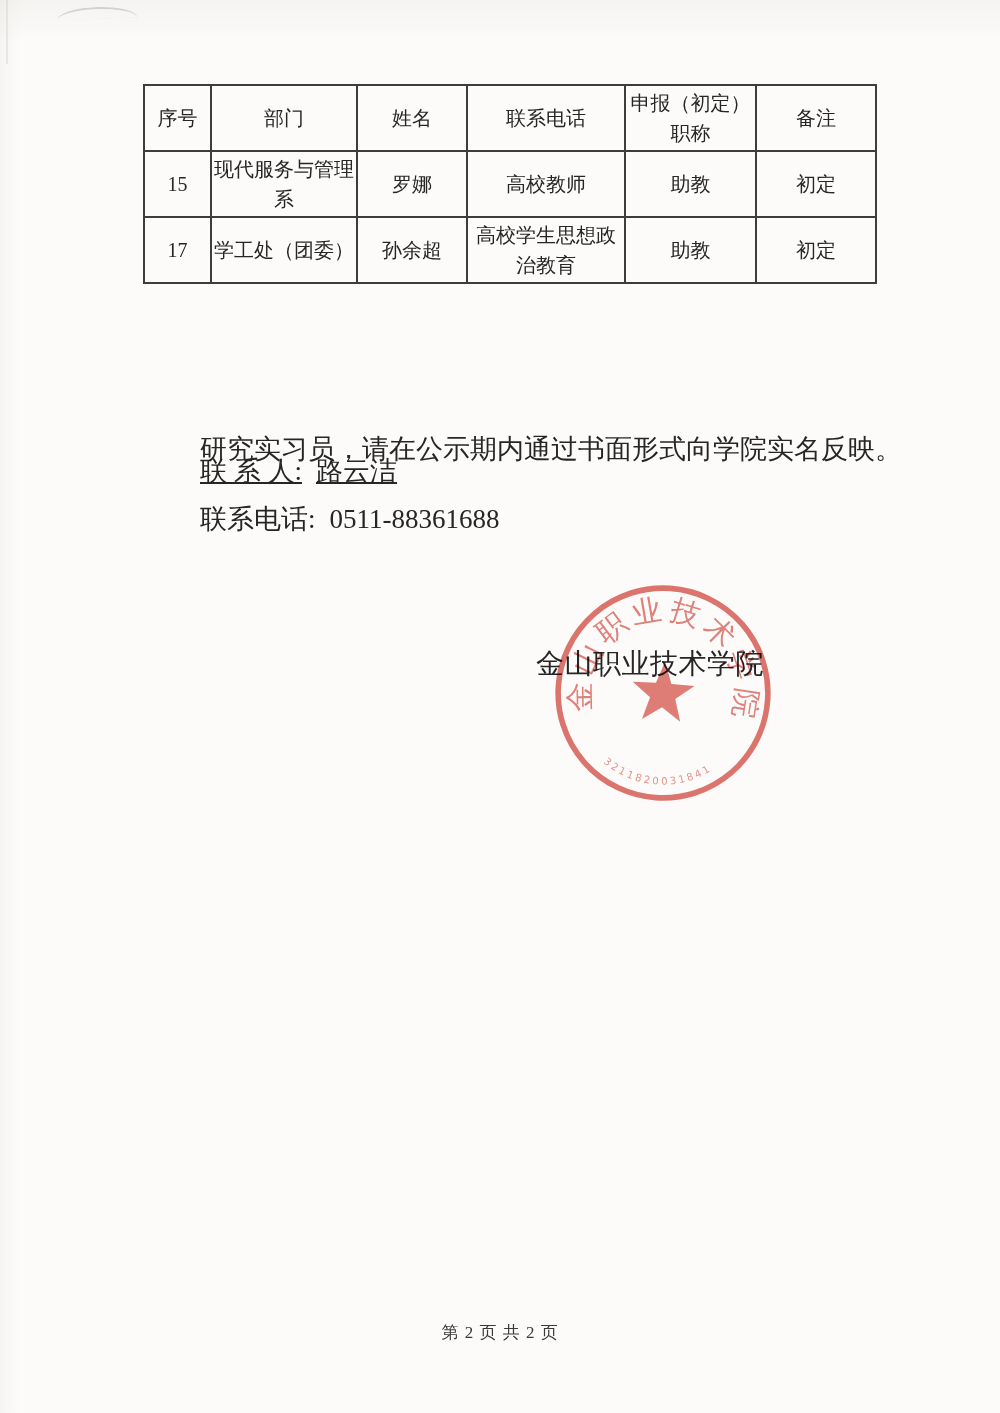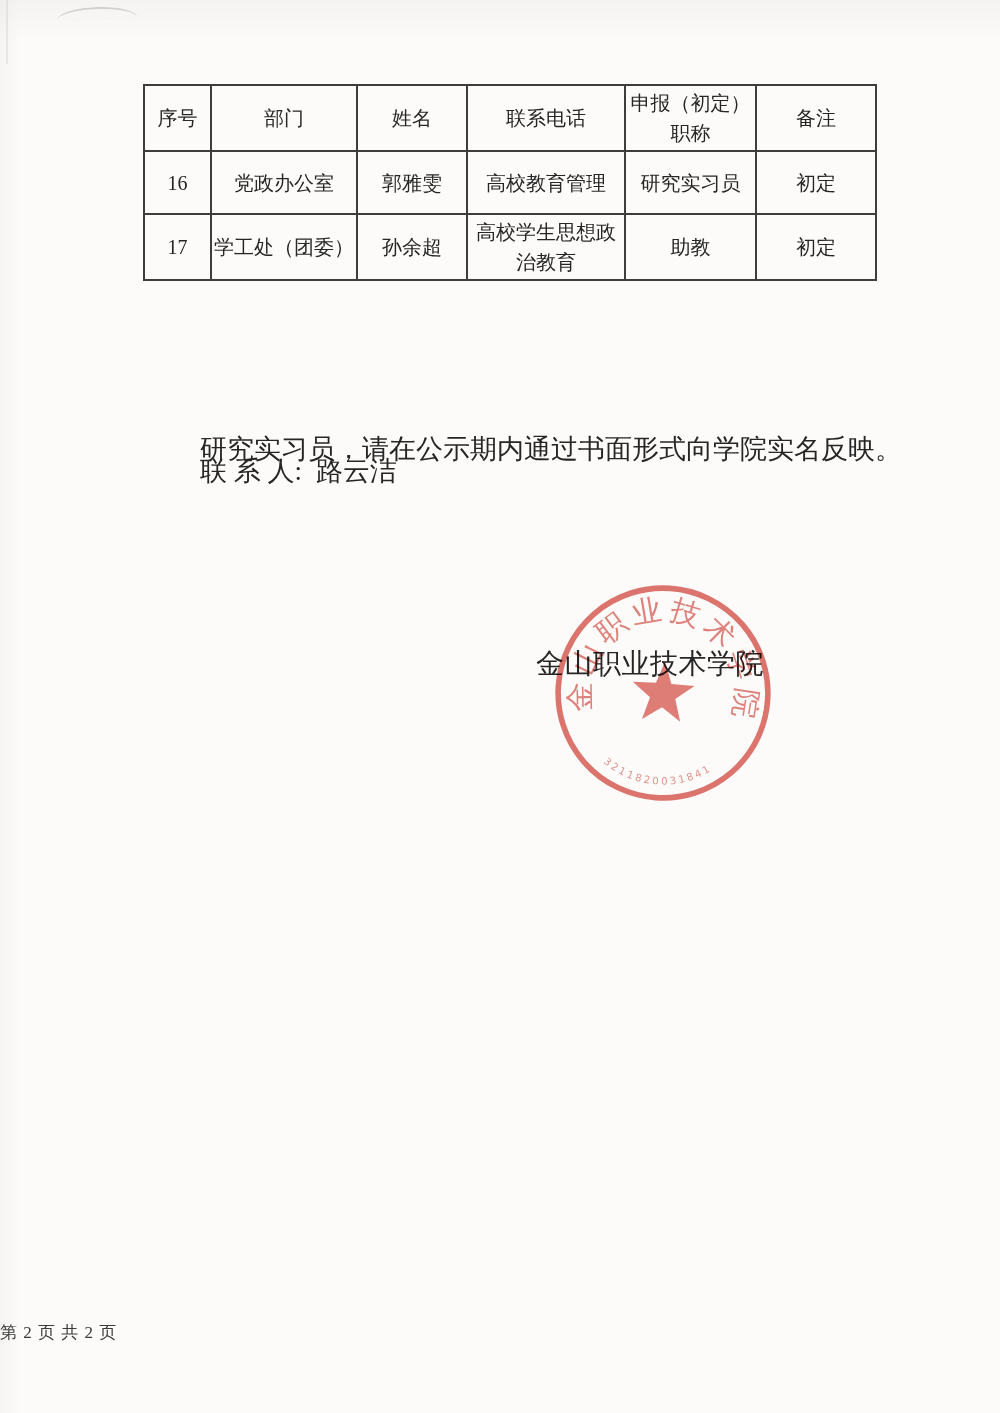--- a/index.html
+++ b/index.html
@@ -46,41 +46,41 @@
   tr.h-row{height:61px;}
   tr.r-15{height:65px;}
   tr.r-16{height:63px;}
   tr.r-17{height:60px;}
   
   .notice{
     position:absolute;left:200px;top:404px;width:690px;
     font-size:27px;white-space:nowrap;letter-spacing:0px;
   }
   .contact-line{position:absolute;left:200px;font-size:27px;white-space:nowrap;}
-  .contact-person{top:453px;}
+  .contact-person{top:453px;text-decoration:underline;}
   .contact-phone{top:501px;}
   .contact-line .val{margin-left:14px;}
   
   .sig-institution{
     position:absolute;left:536px;top:645px;
     font-size:28px;letter-spacing:0.5px;white-space:nowrap;
   }
   .sig-date{
     position:absolute;left:541px;top:697px;
     font-size:26px;letter-spacing:1px;white-space:nowrap;
   }
   
   .seal{
     position:absolute;left:551px;top:581px;width:224px;height:224px;
     mix-blend-mode:multiply;opacity:.88;transform:rotate(4deg);
   }
   
   .page-footer{
     position:absolute;left:0;top:1321px;width:100%;
-    font-size:17px;letter-spacing:1px;color:#3a3a3a;
+    text-align:center;font-size:17px;letter-spacing:1px;color:#3a3a3a;
   }
 </style>
 </head>
 <body>
 
 <div class="page">
 
   <div class="artifact"></div>
   <div class="edge-streak"></div>
 
@@ -95,45 +95,48 @@
     </colgroup>
     <tbody>
         <tr class="h-row">
       <th>序号</th>
       <th>部门</th>
       <th>姓名</th>
       <th>联系电话</th>
       <th>申报（初定）职称</th>
       <th>备注</th>
     </tr>
-    <tr class="r-16">
-      <td>16</td>
-      <td>党政办公室</td>
-      <td>郭雅雯</td>
-      <td>高校教育管理</td>
-      <td>研究实习员</td>
+    <tr class="r-15">
+      <td>15</td>
+      <td>现代服务与管理系</td>
+      <td>罗娜</td>
+      <td>高校教师</td>
+      <td>助教</td>
       <td>初定</td>
     </tr>
     <tr class="r-17">
       <td>17</td>
       <td>学工处（团委）</td>
       <td>孙余超</td>
       <td>高校学生思想政治教育</td>
       <td>助教</td>
       <td>初定</td>
     </tr>
   </tbody>
     </table>
 
   <p class="notice">研究实习员，请在公示期内通过书面形式向学院实名反映。</p>
 
   <div class="contact-line contact-person">
     <span>联 系 人:</span><span class="val">路云洁</span>
   </div>
 
+  <div class="contact-line contact-phone">
+    <span>联系电话:</span><span class="val">0511-88361688</span>
+  </div>
 
   <div class="sig-institution">金山职业技术学院</div>
 
   <svg class="seal" viewBox="0 0 220 220" xmlns="http://www.w3.org/2000/svg">
     <defs>
       <path id="sealRingArc" d="M 42.3 134.6 A 72 72 0 1 1 177.7 134.6" fill="none"></path>
       <path id="sealCodeArc" d="M 54.6 180.9 A 90 90 0 0 0 165.4 180.9" fill="none"></path>
     </defs>
     <circle cx="110" cy="110" r="103" fill="none" stroke="#d5524a" stroke-width="5.5" opacity="0.9"></circle>
     <path d="M110,79 L117.6,100.5 L140.4,101.1 L122.4,115 L128.8,136.9 L110,124 L91.2,136.9 L97.6,115 L79.6,101.1 L102.4,100.5 Z" fill="#d5524a" opacity="0.85"></path>

